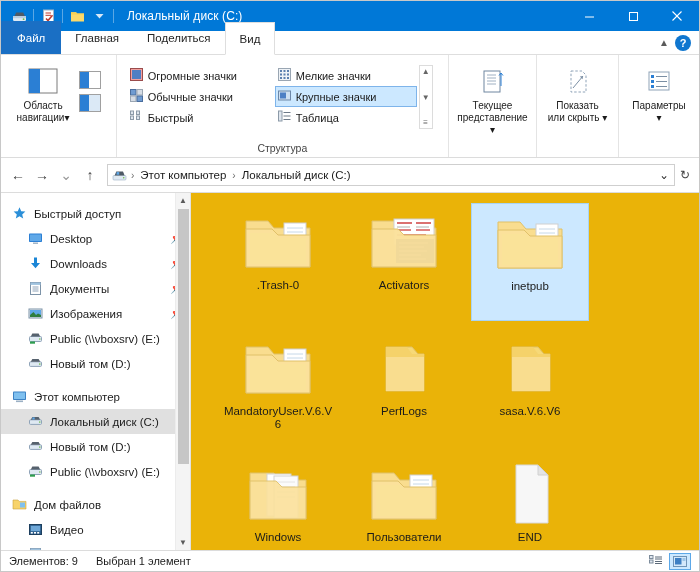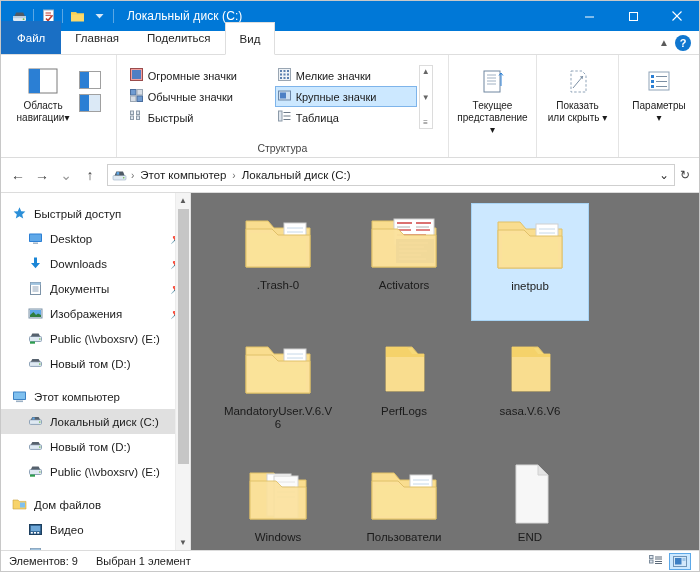--- a/index.html
+++ b/index.html
@@ -163,21 +163,21 @@
 
   .sb-scroll {
     position: absolute; right: 0; top: 0; bottom: 0; width: 15px;
     background: #f4f4f4; border-left: 1px solid #ececec;
     display: flex; flex-direction: column; align-items: center;
   }
   .sb-arrow { height: 15px; font-size: 8px; color: #5a5a5a; display:flex; align-items:center;}
   .sb-thumb { width: 11px; background: #c6c6c6; margin: 1px 0; }
 
   
-  .content { flex: 1; background: #737373; position: relative; overflow: hidden; }
+  .content { flex: 1; background: #eab308; position: relative; overflow: hidden; }
   .grid {
     display: flex; flex-wrap: wrap; padding: 10px 6px 0 24px;
     align-content: flex-start;
   }
   .cell {
     width: 118px; height: 118px; display: flex; flex-direction: column;
     align-items: center; justify-content: flex-start; padding-top: 6px;
     margin: 0 4px 8px 4px;
   }
   .cell.sel { background: #cce8ff; border: 1px solid #a8d4f5; }

